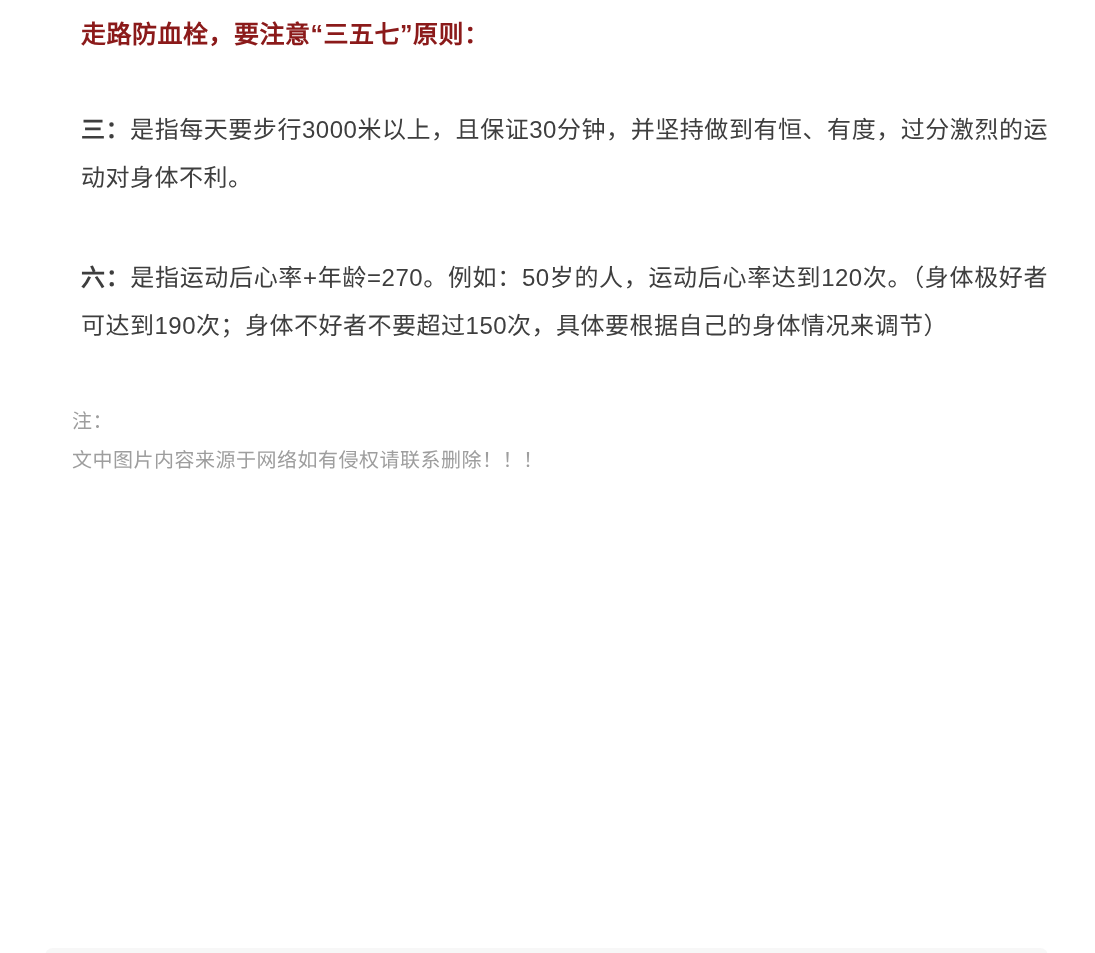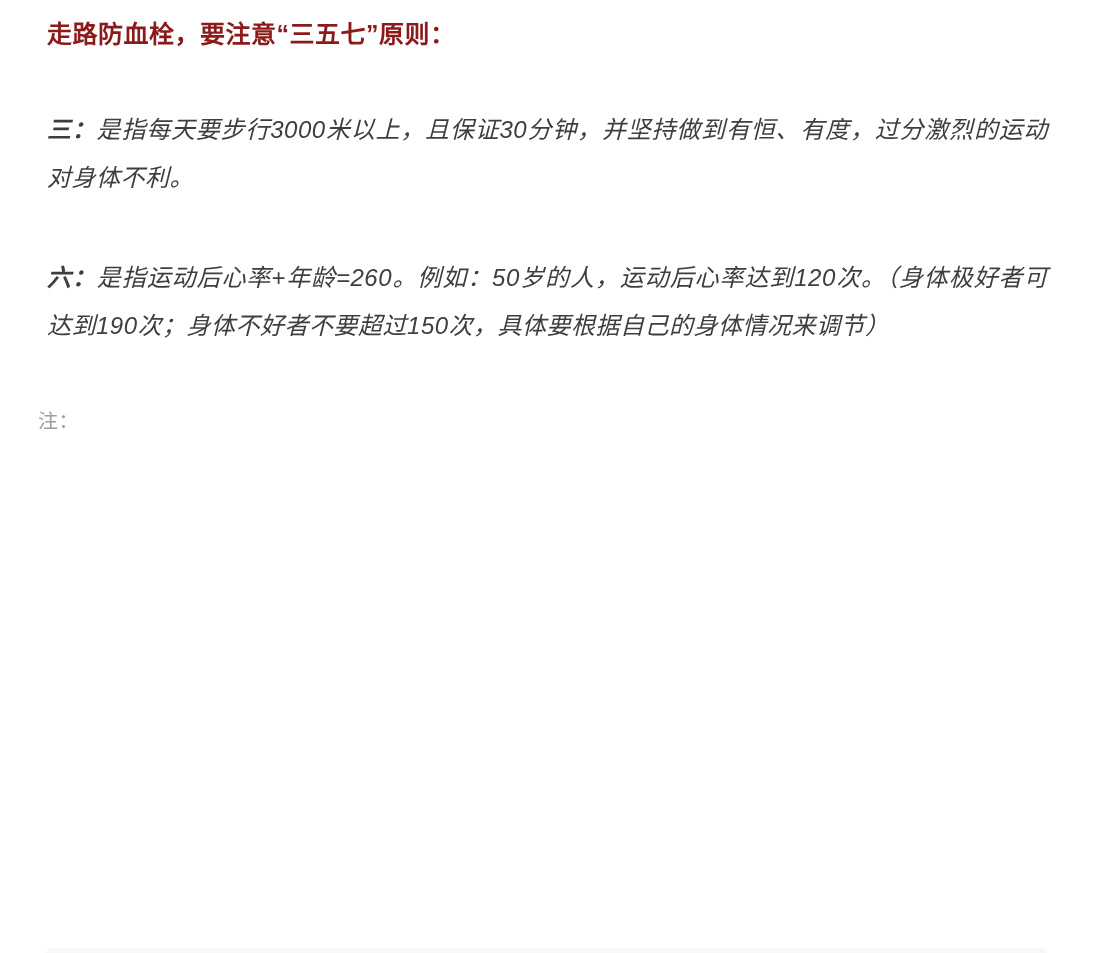--- a/index.html
+++ b/index.html
@@ -10,38 +10,38 @@
   body {
     width: 1095px;
     height: 953px;
     position: relative;
     overflow: hidden;
     font-family: "Liberation Sans", "DejaVu Sans", sans-serif;
     -webkit-font-smoothing: antialiased;
   }
   .content {
     padding: 16px 47px 0 47px;
+    margin-left: 34px;
   }
   .article-heading {
     margin: 0 0 54px 0;
     font-size: 25px;
     line-height: 36px;
     font-weight: 700;
     letter-spacing: 0.5px;
     color: var(--heading-color, #8B1A1A);
   }
   .para {
     margin: 0 0 52px 0;
     font-size: 24px;
     line-height: 48px;
     color: var(--body-color, #3E3E3E);
     text-align: justify;
     text-justify: inter-ideograph;
     letter-spacing: 0.5px;
-    font-style: italic;
   }
   .para .lead {
     font-weight: 700;
   }
   .note {
     margin: 36px 0 0 -9px;
     font-size: 20px;
     line-height: 39px;
     color: var(--note-color, #9E9E9E);
     letter-spacing: 0.5px;
@@ -62,23 +62,24 @@
 </head>
 <body>
 
 <div class="content">
 
   <h1 class="article-heading">走路防血栓，要注意“三五七”原则：</h1>
 
   <p class="para"><span class="lead">三：</span><span>是指每天要步行3000米以上，且保证30分钟，并坚持做到有恒、有度，过分激烈的运动对身体不利。</span></p>
 
 
-  <p class="para"><span class="lead">六：</span><span>是指运动后心率+年龄=260。例如：50岁的人，运动后心率达到120次。（身体极好者可达到190次；身体不好者不要超过150次，具体要根据自己的身体情况来调节）</span></p>
+  <p class="para"><span class="lead">六：</span><span>是指运动后心率+年龄=270。例如：50岁的人，运动后心率达到120次。（身体极好者可达到190次；身体不好者不要超过150次，具体要根据自己的身体情况来调节）</span></p>
 
 
 
   <div class="note">
     <div>注：</div>
+    <div>文中图片内容来源于网络如有侵权请联系删除！！！</div>
   </div>
 
 </div>
 
 <div class="divider-bar"></div>
 
 </body></html>

